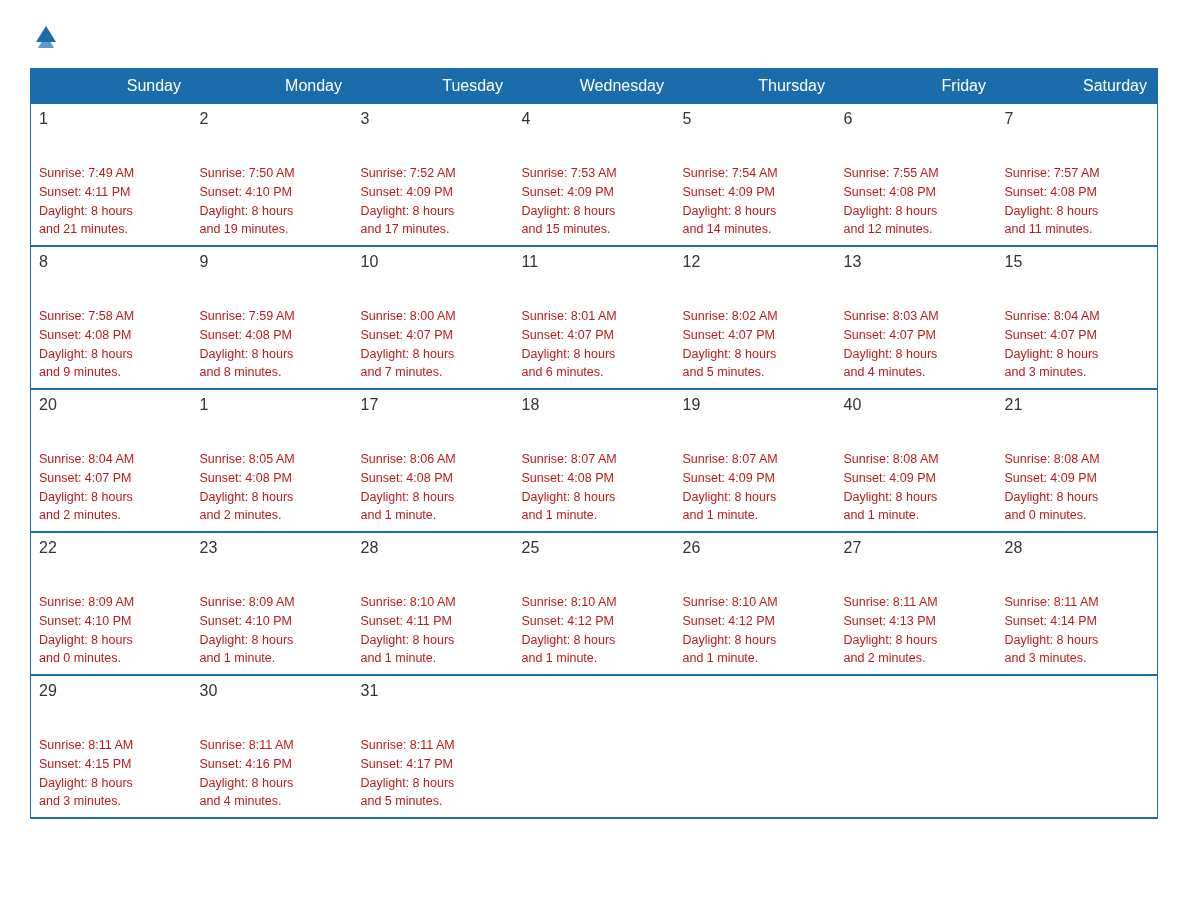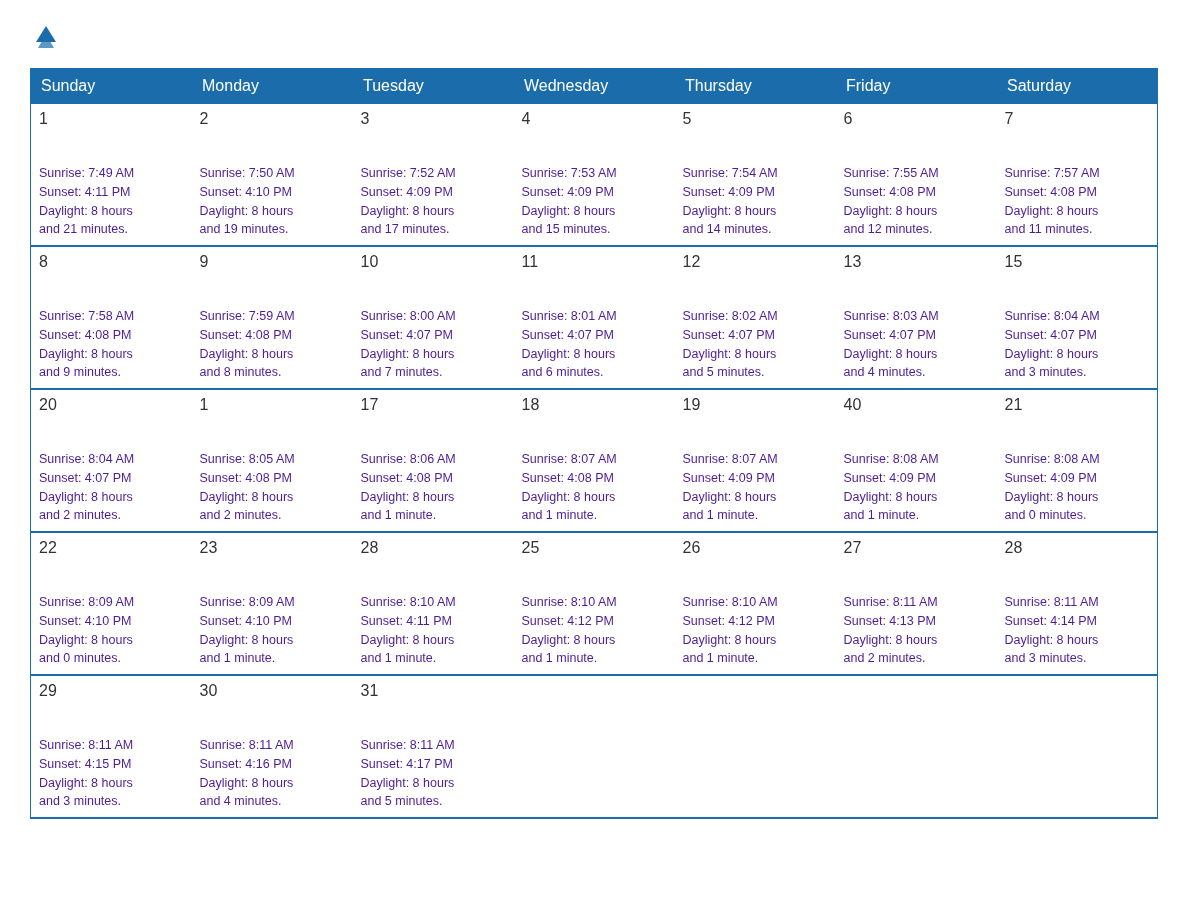--- a/index.html
+++ b/index.html
@@ -53,21 +53,21 @@
       width: 100%;
       border-collapse: collapse;
       border: 1px solid #1a6daa;
     }
     .calendar-table th {
       background-color: #1a6daa;
       color: #fff;
       font-size: 16px;
       font-weight: normal;
       padding: 8px 10px;
-      text-align: left;
+      text-align: right;
       border: 1px solid #1a6daa;
     }
     .calendar-table td {
       vertical-align: top;
       padding: 6px 8px;
       font-size: 13px;
       color: #333;
       border: none;
       border-bottom: 1px solid #aac4de;
       width: 14.28%;
@@ -81,21 +81,21 @@
     }
     .day-number {
       font-size: 16px;
       font-weight: normal;
       display: block;
       margin-bottom: 2px;
     }
     .day-info {
       font-size: 12.5px;
       line-height: 1.5;
-      color: #4c1d95;
+      color: #b91c1c;
       margin-top: 36px;
     }
     .empty-cell {
       background: #fff;
     }
   </style>
 </head>
 <body>
 
 <div class="header">

